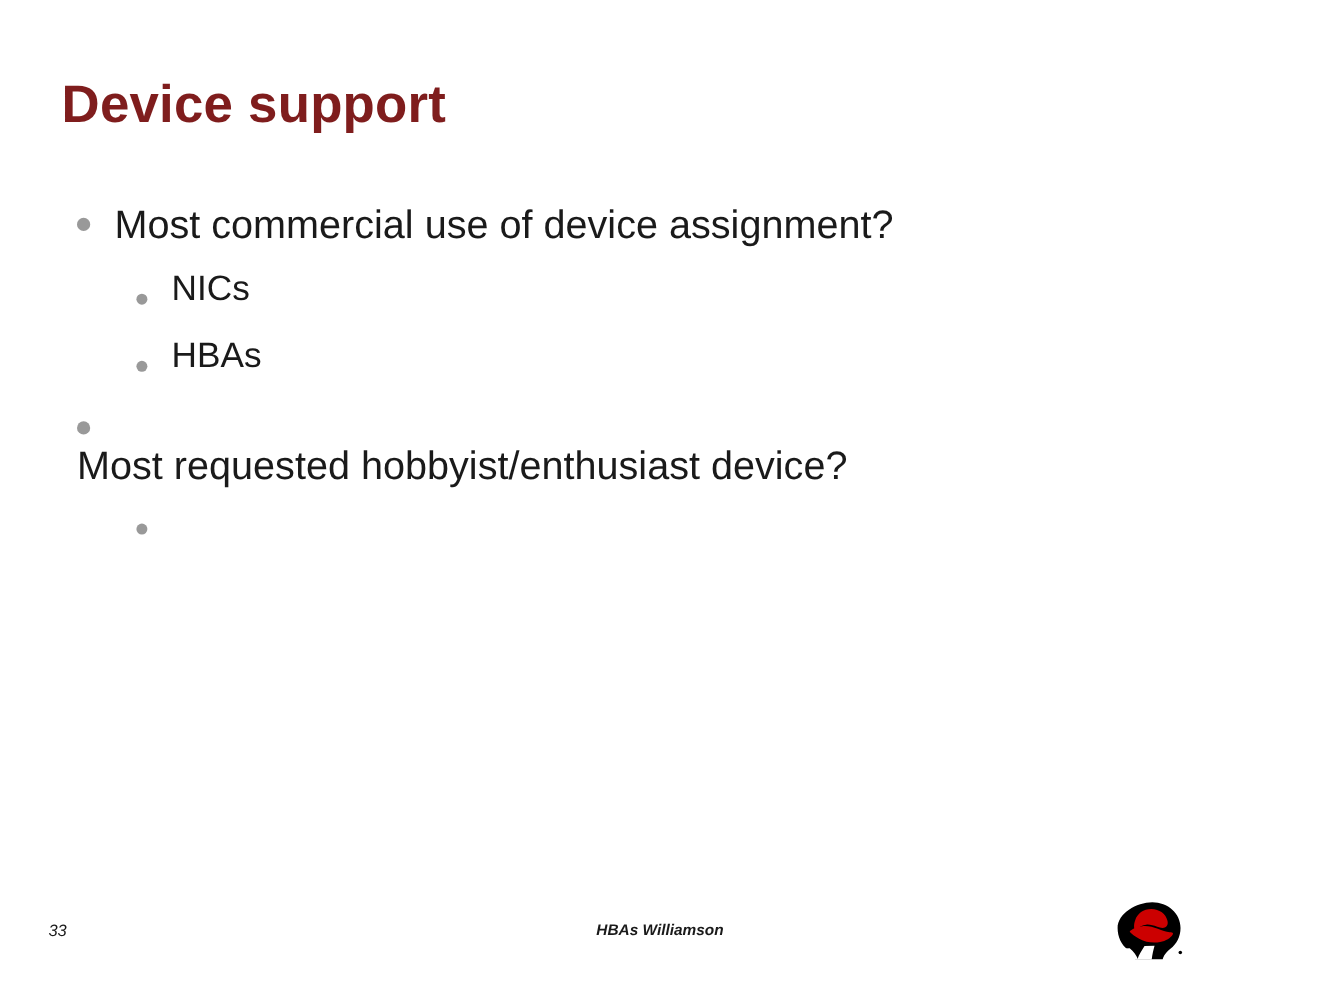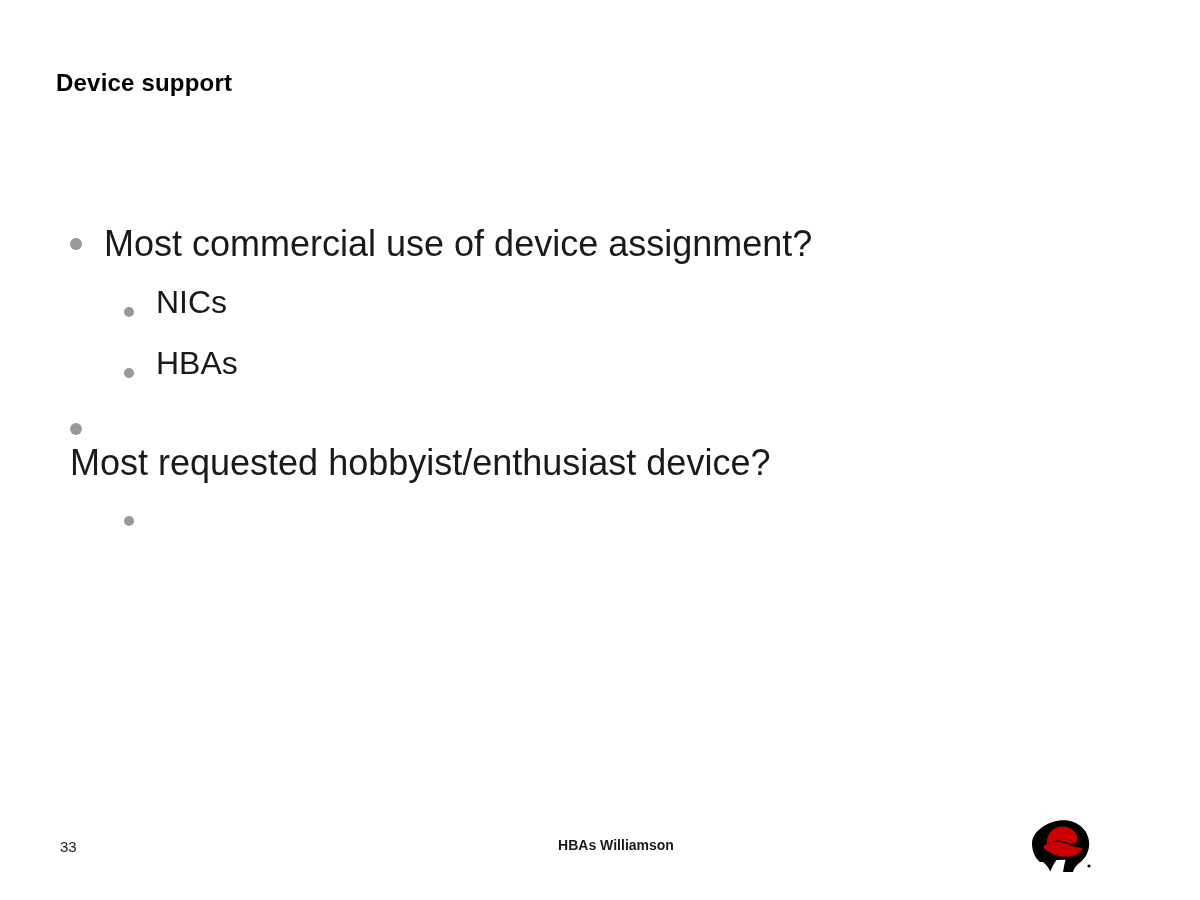--- a/index.html
+++ b/index.html
@@ -17,35 +17,34 @@
     height: 900px;
     background: #ffffff;
     overflow: hidden;
   }
 
   
   .slide-title {
     position: absolute;
     left: 56px;
     top: 70px;
-    font-size: 24px;
+    font-size: 48px;
     font-weight: bold;
-    color: #000000;
+    color: #7f1d1d;
     letter-spacing: 0.2px;
     line-height: 1.1;
     white-space: nowrap;
   }
 
   
   .body-list {
     position: absolute;
     left: 0;
     top: 176px;
     width: 1100px;
-    margin-top: 40px;
   }
   .bullet-row {
     display: flex;
     align-items: flex-start;
     color: #1a1a1a;
   }
   .bullet-row.level-1 {
     padding-left: 70px;
     font-size: 36px;
     line-height: 56px;
@@ -82,24 +81,25 @@
     margin-right: 22px;
   }
   .bullet-text {
     flex: 1 1 auto;
     white-space: nowrap;
   }
 
   
   .footer {
     position: absolute;
-    left: 16px;
+    left: 0;
     bottom: 0;
     width: 1104px;
     height: 80px;
+    font-style: italic;
   }
   .page-number {
     position: absolute;
     left: 44px;
     top: 18px;
     font-size: 15px;
     color: #1a1a1a;
   }
   .footer-author {
     position: absolute;

